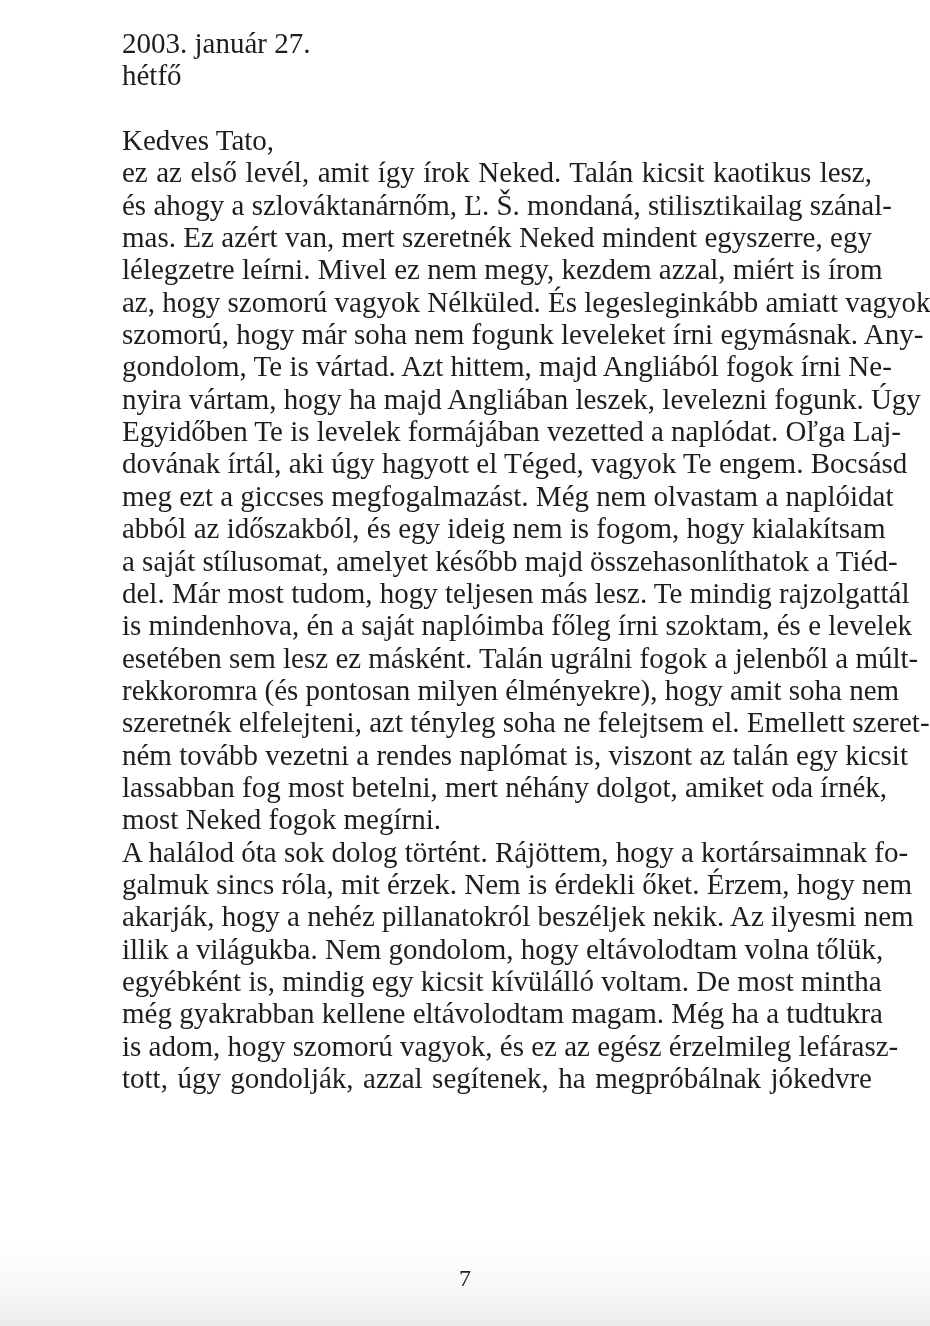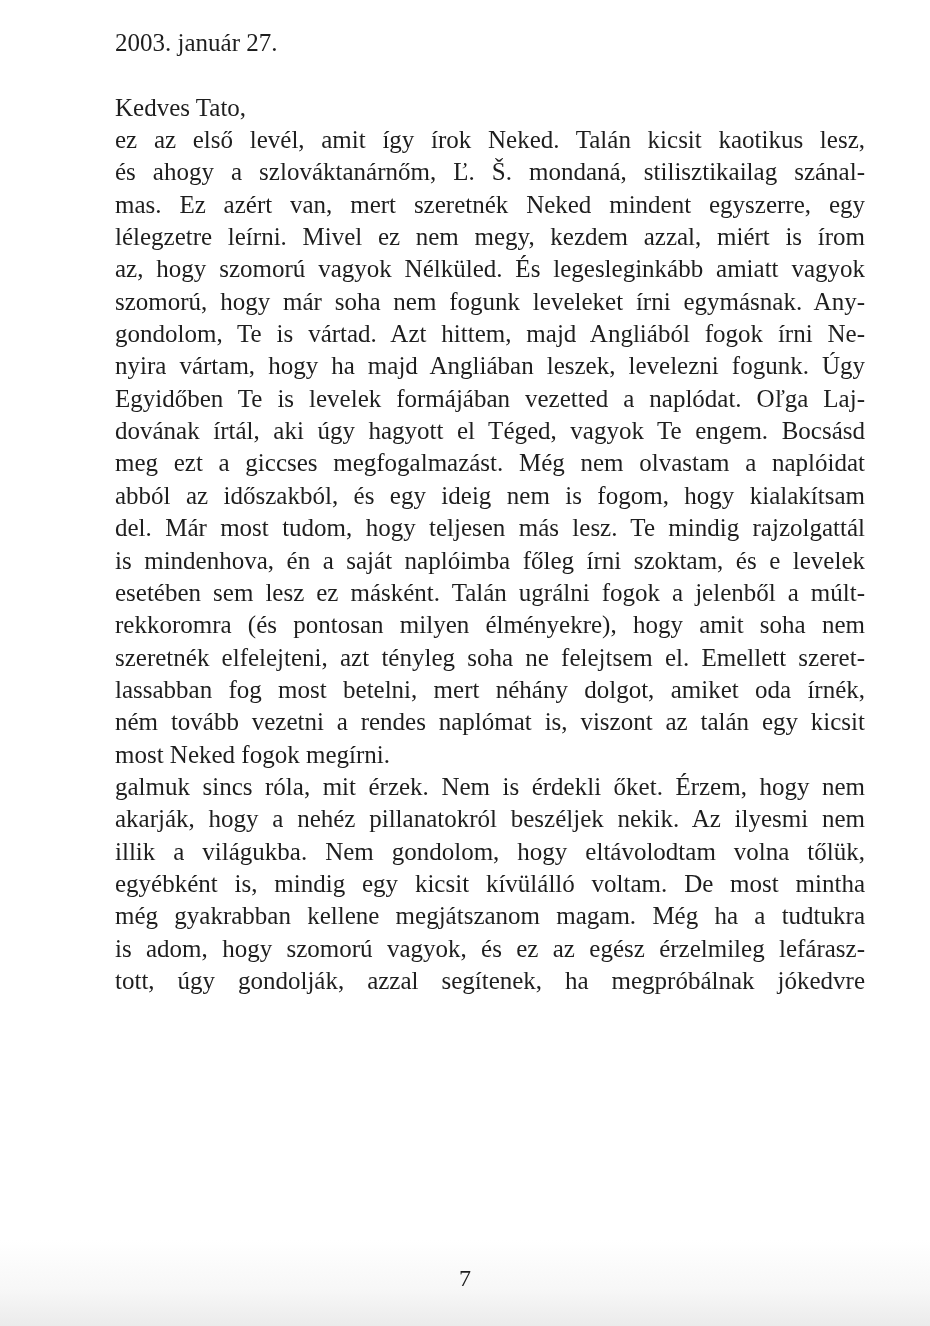--- a/index.html
+++ b/index.html
@@ -10,24 +10,24 @@
       width: 930px;
       height: 1326px;
       position: relative;
       overflow: hidden;
       background: linear-gradient(to bottom, #ffffff 0px, #ffffff 1240px, #f7f7f7 1290px, #ebebeb 1326px);
       color: #1e1e1e;
       font-family: "Liberation Serif", "DejaVu Serif", serif;
     }
     .page {
       position: absolute;
-      left: 115px;
+      left: 122px;
       top: 27px;
       width: 750px;
-      font-size: 25px;
+      font-size: 29px;
       line-height: 32.35px;
     }
     .line {
       display: block;
       white-space: nowrap;
       text-align: justify;
       text-align-last: justify;
       height: 32.35px;
       overflow: visible;
     }
@@ -52,53 +52,56 @@
     }
     .para {
       margin: 0;
     }
   </style>
 </head>
 <body>
 
 <div class="page">
   <span class="header-line">2003. január 27.</span>
+  <span class="header-line">hétfő</span>
   <div class="spacer"></div>
   <span class="header-line">Kedves Tato,</span>
 
   <div class="para">
     <span class="line">ez az első levél, amit így írok Neked. Talán kicsit kaotikus lesz,</span>
     <span class="line">és ahogy a szlováktanárnőm, Ľ. Š. mondaná, stilisztikailag szánal-</span>
     <span class="line">mas. Ez azért van, mert szeretnék Neked mindent egyszerre, egy</span>
     <span class="line">lélegzetre leírni. Mivel ez nem megy, kezdem azzal, miért is írom</span>
     <span class="line">az, hogy szomorú vagyok Nélküled. És legesleginkább amiatt vagyok</span>
     <span class="line">szomorú, hogy már soha nem fogunk leveleket írni egymásnak. Any-</span>
     <span class="line">gondolom, Te is vártad. Azt hittem, majd Angliából fogok írni Ne-</span>
     <span class="line">nyira vártam, hogy ha majd Angliában leszek, levelezni fogunk. Úgy</span>
   </div>
 
   <div class="para">
     <span class="line">Egyidőben Te is levelek formájában vezetted a naplódat. Oľga Laj-</span>
     <span class="line">dovának írtál, aki úgy hagyott el Téged, vagyok Te engem. Bocsásd</span>
     <span class="line">meg ezt a giccses megfogalmazást. Még nem olvastam a naplóidat</span>
     <span class="line">abból az időszakból, és egy ideig nem is fogom, hogy kialakítsam</span>
+    <span class="line">a saját stílusomat, amelyet később majd összehasonlíthatok a Tiéd-</span>
     <span class="line">del. Már most tudom, hogy teljesen más lesz. Te mindig rajzolgattál</span>
     <span class="line">is mindenhova, én a saját naplóimba főleg írni szoktam, és e levelek</span>
     <span class="line">esetében sem lesz ez másként. Talán ugrálni fogok a jelenből a múlt-</span>
     <span class="line">rekkoromra (és pontosan milyen élményekre), hogy amit soha nem</span>
     <span class="line">szeretnék elfelejteni, azt tényleg soha ne felejtsem el. Emellett szeret-</span>
+    <span class="line">ném tovább vezetni a rendes naplómat is, viszont az talán egy kicsit</span>
     <span class="line">lassabban fog most betelni, mert néhány dolgot, amiket oda írnék,</span>
-    <span class="line">ném tovább vezetni a rendes naplómat is, viszont az talán egy kicsit</span>
     <span class="line last">most Neked fogok megírni.</span>
   </div>
 
   <div class="para">
+    <span class="line">A halálod óta sok dolog történt. Rájöttem, hogy a kortársaimnak fo-</span>
     <span class="line">galmuk sincs róla, mit érzek. Nem is érdekli őket. Érzem, hogy nem</span>
     <span class="line">akarják, hogy a nehéz pillanatokról beszéljek nekik. Az ilyesmi nem</span>
     <span class="line">illik a világukba. Nem gondolom, hogy eltávolodtam volna tőlük,</span>
     <span class="line">egyébként is, mindig egy kicsit kívülálló voltam. De most mintha</span>
-    <span class="line">még gyakrabban kellene megjátszanom magam. Még ha a tudtukra</span>
+    <span class="line">még gyakrabban kellene eltávolodtam magam. Még ha a tudtukra</span>
     <span class="line">is adom, hogy szomorú vagyok, és ez az egész érzelmileg lefárasz-</span>
     <span class="line">tott, úgy gondolják, azzal segítenek, ha megpróbálnak jókedvre</span>
   </div>
 </div>
 
 <div class="page-number">7</div>
 
 </body></html>

